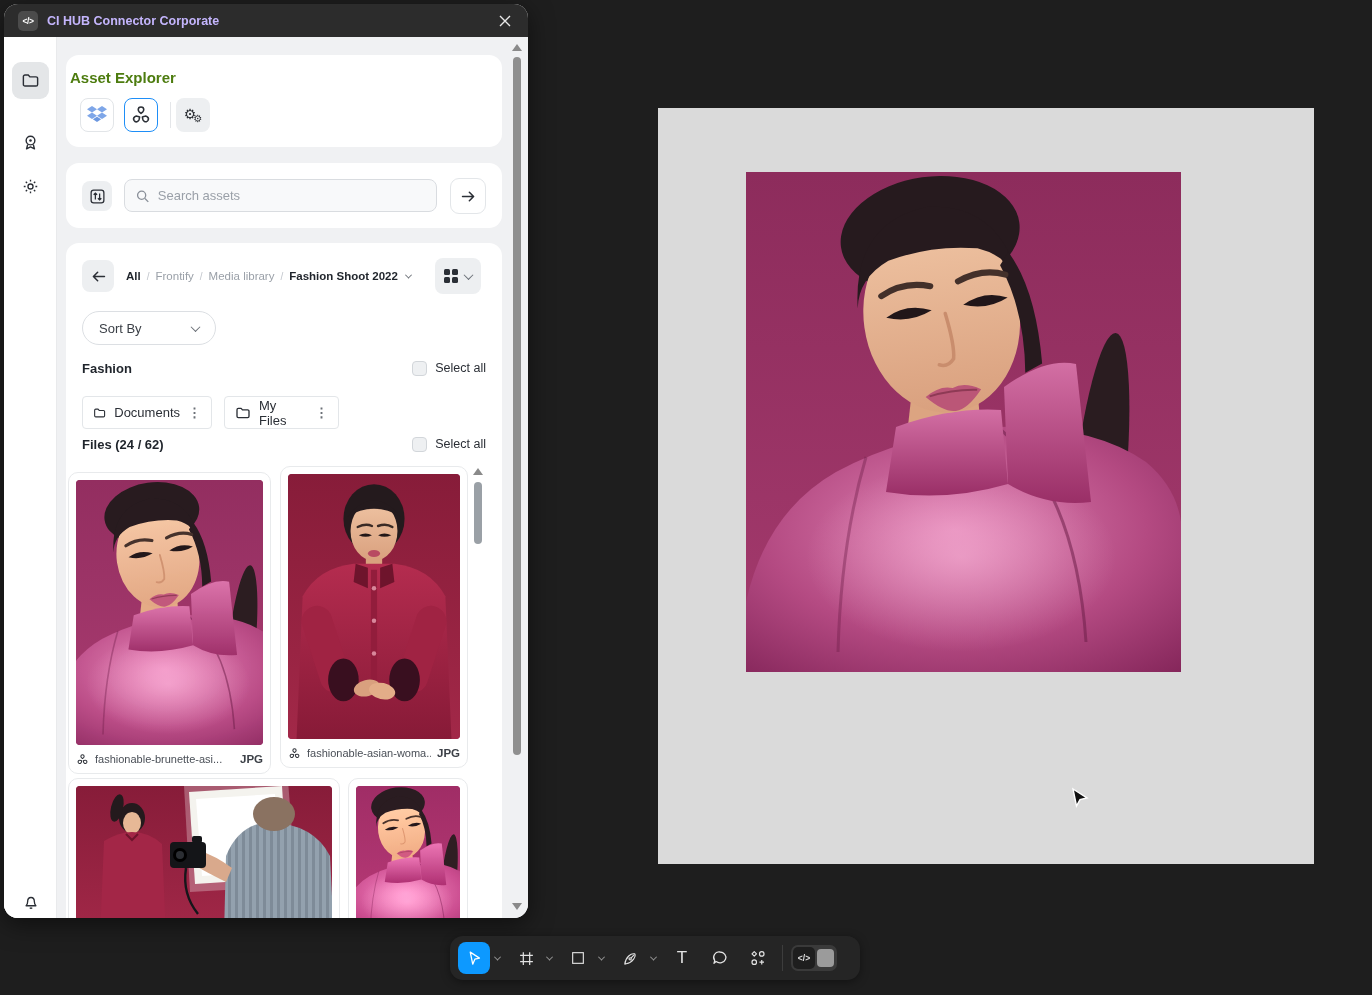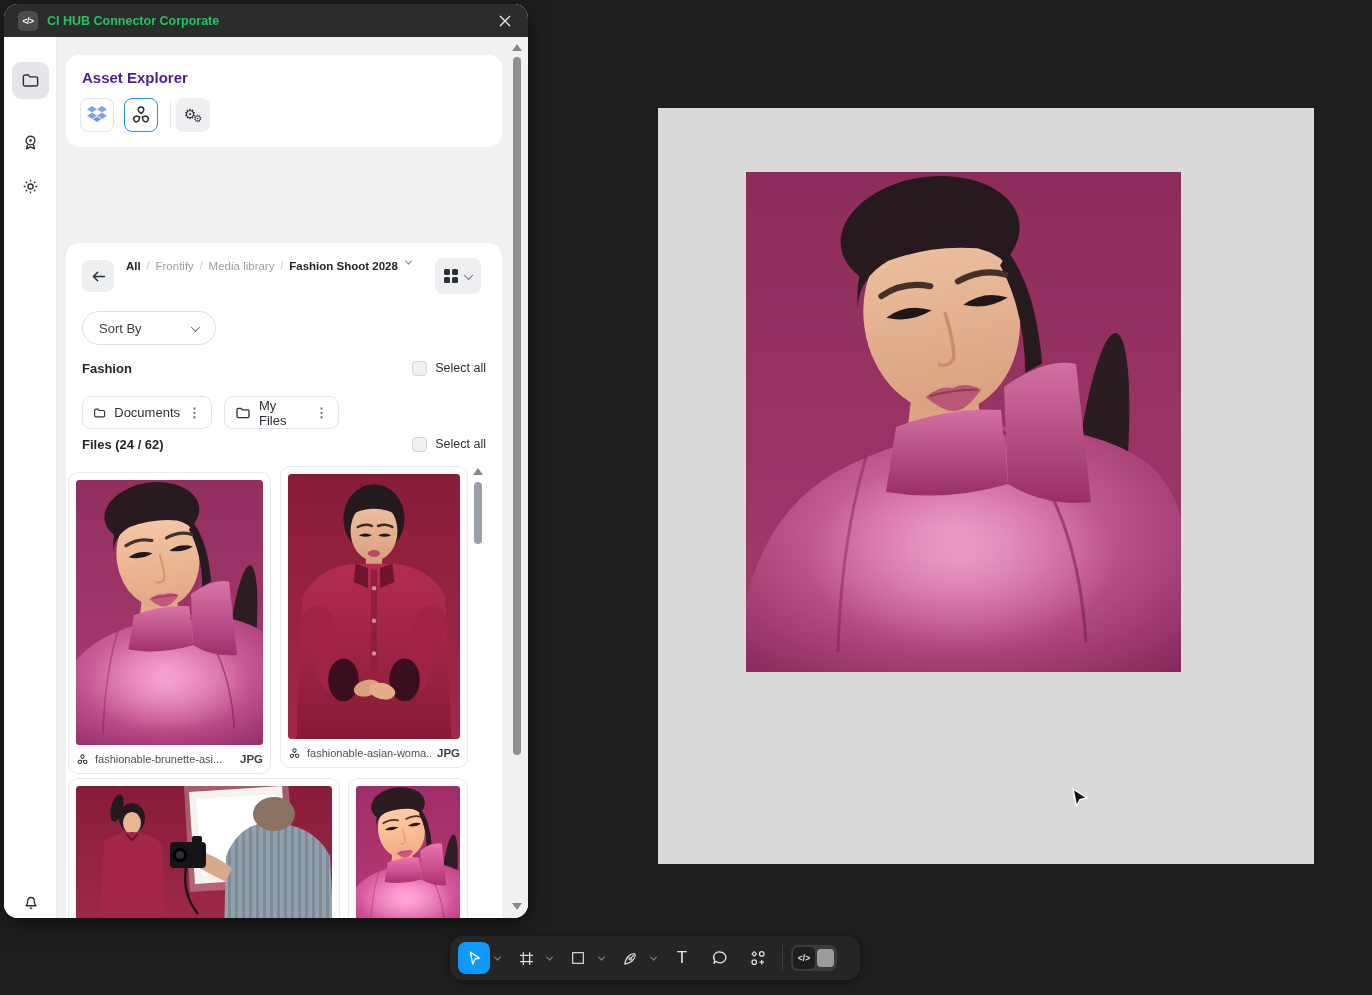--- a/index.html
+++ b/index.html
@@ -9,69 +9,69 @@
   
   .canvas { position:absolute; left:658px; top:108px; width:656px; height:756px; background:#dadada; }
   .canvas-image { position:absolute; left:88px; top:64px; width:435px; height:500px; overflow:hidden; }
   .canvas-image svg { display:block; width:100%; height:100%; }
   .cursor { position:absolute; left:410px; top:678px; width:24px; height:24px; }
 
   
   .plugin { position:absolute; left:4px; top:4px; width:524px; height:914px; border-radius:14px; overflow:hidden; background:#fff; box-shadow:0 6px 24px rgba(0,0,0,.5); }
   .titlebar { height:33px; background:#2c2c2c; display:flex; align-items:center; padding:0 14px; gap:9px; }
   .app-ic { width:20px; height:20px; background:#4b4b4b; border-radius:5px; color:#fff; font-size:8.5px; font-weight:700; display:flex; align-items:center; justify-content:center; letter-spacing:-.5px; }
-  .wtitle { color:#22c55e; font-size:12.5px; font-weight:700; flex:1; }
+  .wtitle { color:#c4b5fd; font-size:12.5px; font-weight:700; flex:1; }
   .closebtn { width:18px; height:18px; display:flex; align-items:center; justify-content:center; cursor:pointer; }
 
   .pbody { position:relative; display:flex; height:881px; background:#f0f1f3; }
   .side { position:relative; width:53px; background:#fff; border-right:1px solid #e9eaec; flex:0 0 53px; }
   .side-item { position:absolute; left:8px; width:37px; height:37px; border-radius:9px; display:flex; align-items:center; justify-content:center; }
   .side-item.active { background:#e4e6e8; }
   .content { position:relative; flex:1; }
 
   .card { position:absolute; left:9px; width:436px; background:#fff; border-radius:13px; }
   .card1 { top:18px; height:92px; }
   .card2 { top:126px; height:65px; }
   .card3 { top:206px; height:720px; }
 
-  .h-title { position:absolute; left:16px; top:14px; font-size:15px; font-weight:700; color:#4c1d95; }
+  .h-title { position:absolute; left:4px; top:14px; font-size:15px; font-weight:700; color:#4d7c0f; }
   .svc-btn { position:absolute; top:43px; width:34px; height:34px; border-radius:8px; background:#fff; border:1px solid #e2e5e8; display:flex; align-items:center; justify-content:center; cursor:pointer; }
   .svc-btn.selected { border:1.6px solid #1e8ef7; }
   .svc-btn.graybg { background:#edeff1; border:none; }
   .svc-divider { position:absolute; left:104px; top:47px; width:1px; height:26px; background:#e4e6e9; }
   .gears { color:#2f3237; line-height:1; }
   .gears .g1 { font-size:14px; } .gears .g2 { font-size:10px; margin-left:-3px; vertical-align:-3px; display:inline-block; }
 
   .sqbtn { background:#edeff1; border-radius:8px; display:flex; align-items:center; justify-content:center; cursor:pointer; }
   .filter-btn { position:absolute; left:16px; top:18px; width:30px; height:30px; }
   .search-wrap { position:absolute; left:58px; top:16px; width:313px; height:33px; border:1px solid #d9dce0; background:#f8f9fa; border-radius:8px; display:flex; align-items:center; padding:0 10px; gap:8px; }
   .search-wrap input { border:none; outline:none; background:transparent; font-size:13px; color:#1f242b; width:100%; font-family:"Liberation Sans", sans-serif; }
   .search-wrap input::placeholder { color:#9aa0a8; }
   .go-btn { position:absolute; left:384px; top:15px; width:36px; height:36px; border:1px solid #e3e6e9; background:#fff; border-radius:9px; display:flex; align-items:center; justify-content:center; cursor:pointer; }
 
   .back-btn { position:absolute; left:16px; top:17px; width:32px; height:32px; }
-  .crumbs { position:absolute; left:60px; top:17px; height:32px; display:flex; gap:6px; font-size:11.5px; white-space:nowrap; }
+  .crumbs { position:absolute; left:60px; top:17px; height:32px; display:flex; align-items:center; gap:6px; font-size:11.5px; white-space:nowrap; }
   .crumb { color:#9aa0a8; cursor:pointer; }
   .crumb.strong { color:#1f242b; font-weight:700; }
   .crumb-sep { color:#c3c7cd; font-size:10px; }
   .view-btn { position:absolute; left:369px; top:15px; width:46px; height:36px; gap:7px; }
   .gridglyph { display:grid; grid-template-columns:6px 6px; grid-template-rows:6px 6px; gap:2px; }
   .gridglyph i { background:#2b2f36; border-radius:1.5px; }
 
   .chev { width:7px; height:7px; border-right:1.7px solid #6b7077; border-bottom:1.7px solid #6b7077; transform:rotate(45deg) translate(-1px,-1px); display:inline-block; }
   .chev.small { width:5px; height:5px; }
 
   .sort-pill { position:absolute; left:16px; top:68px; width:134px; height:34px; border:1px solid #dcdfe3; border-radius:17px; display:flex; align-items:center; justify-content:space-between; padding:0 16px; font-size:13px; color:#3a3f46; cursor:pointer; }
 
   .sec-row { position:absolute; left:16px; right:16px; height:18px; display:flex; align-items:center; justify-content:space-between; }
   .sec-label { font-size:13px; font-weight:700; color:#1f242b; }
   .selall { display:flex; align-items:center; gap:8px; font-size:12.5px; color:#2b2f36; cursor:pointer; }
   .checkbox { width:15px; height:15px; border:1px solid #d2d6da; background:#eef0f2; border-radius:4px; }
 
-  .chip { position:absolute; top:153px; height:33px; border:1px solid #e3e6e9; border-radius:9px; background:#fff; display:flex; align-items:center; padding:0 10px; gap:8px; font-size:13px; color:#2b2f36; cursor:pointer; }
+  .chip { position:absolute; top:153px; height:33px; border:1px solid #e3e6e9; border-radius:4px; background:#fff; display:flex; align-items:center; padding:0 10px; gap:8px; font-size:13px; color:#2b2f36; cursor:pointer; }
   .kebab { color:#6b7077; font-size:13px; font-weight:700; }
 
   .fcard { position:absolute; background:#fff; border:1px solid #e8eaec; border-radius:10px; padding:7px; cursor:pointer; }
   .fimg { width:100%; border-radius:4px; overflow:hidden; background:#9e2f63; }
   .fimg svg { display:block; width:100%; height:100%; }
   .ffoot { display:flex; align-items:center; gap:6px; margin-top:6px; height:16px; }
   .fname { flex:1; font-size:11px; color:#4a4f57; white-space:nowrap; overflow:hidden; }
   .fext { font-size:11.5px; color:#3c4047; font-weight:600; }
 
   
@@ -281,35 +281,55 @@
               <path d="M4.4 17.8c-.9-1.6-.4-3.2 1-4.1.9-.5 1.8-.6 2.6-.3l2.5.8-.5 2.6c-.2.8-.7 1.6-1.6 2.1-1.5.9-3.1.4-4-1.1Z"></path>
               <path d="M19.6 17.8c.9-1.6.4-3.2-1-4.1-.9-.5-1.8-.6-2.6-.3l-2.5.8.5 2.6c.2.8.7 1.6 1.6 2.1 1.5.9 3.1.4 4-1.1Z"></path>
             </svg>
           </div>
           <div class="svc-divider"></div>
           <div class="svc-btn graybg" style="left:110px">
             <span class="gears"><span class="g1">⚙</span><span class="g2">⚙</span></span>
           </div>
         </div>
 
+        <div class="card card2">
+          <div class="sqbtn filter-btn">
+            <svg width="17" height="17" viewBox="0 0 20 20" fill="none" stroke="#2b2f36" stroke-width="1.5">
+                <rect x="2.5" y="2.5" width="15" height="15" rx="3"></rect>
+                <path d="M7.5 13.5v-7 M5.5 8 7.5 6 9.5 8 M12.5 6.5v7 M10.5 12 12.5 14 14.5 12"></path>
+              </svg>
+          </div>
+          <div class="search-wrap">
+            <svg width="16" height="16" viewBox="0 0 20 20" fill="none" stroke="#8a9099" stroke-width="1.8">
+                <circle cx="9" cy="9" r="5.5"></circle>
+                <path d="M13.5 13.5 18 18"></path>
+              </svg>
+            <input type="text" placeholder="Search assets" style="">
+          </div>
+          <div class="go-btn">
+            <svg width="17" height="17" viewBox="0 0 20 20" fill="none" stroke="#2b2f36" stroke-width="1.8" stroke-linecap="round" stroke-linejoin="round">
+                <path d="M3 10h13 M11 5l5 5-5 5"></path>
+              </svg>
+          </div>
+        </div>
 
         <div class="card card3">
           <div class="sqbtn back-btn">
             <svg width="17" height="17" viewBox="0 0 20 20" fill="none" stroke="#2b2f36" stroke-width="1.8" stroke-linecap="round" stroke-linejoin="round">
                 <path d="M17 10H4 M9 5l-5 5 5 5"></path>
               </svg>
           </div>
           <div class="crumbs">
             <span class="crumb strong">All</span>
             <span class="crumb-sep">/</span>
             <span class="crumb">Frontify</span>
             <span class="crumb-sep">/</span>
             <span class="crumb">Media library</span>
             <span class="crumb-sep">/</span>
-            <span class="crumb strong">Fashion Shoot 2028</span>
+            <span class="crumb strong">Fashion Shoot 2022</span>
             <span class="chev small" style="margin-left:2px"></span>
           </div>
           <div class="sqbtn view-btn">
             <span class="gridglyph">
                 <i></i>
                 <i></i>
                 <i></i>
                 <i></i>
               </span>
             <span class="chev"></span>

